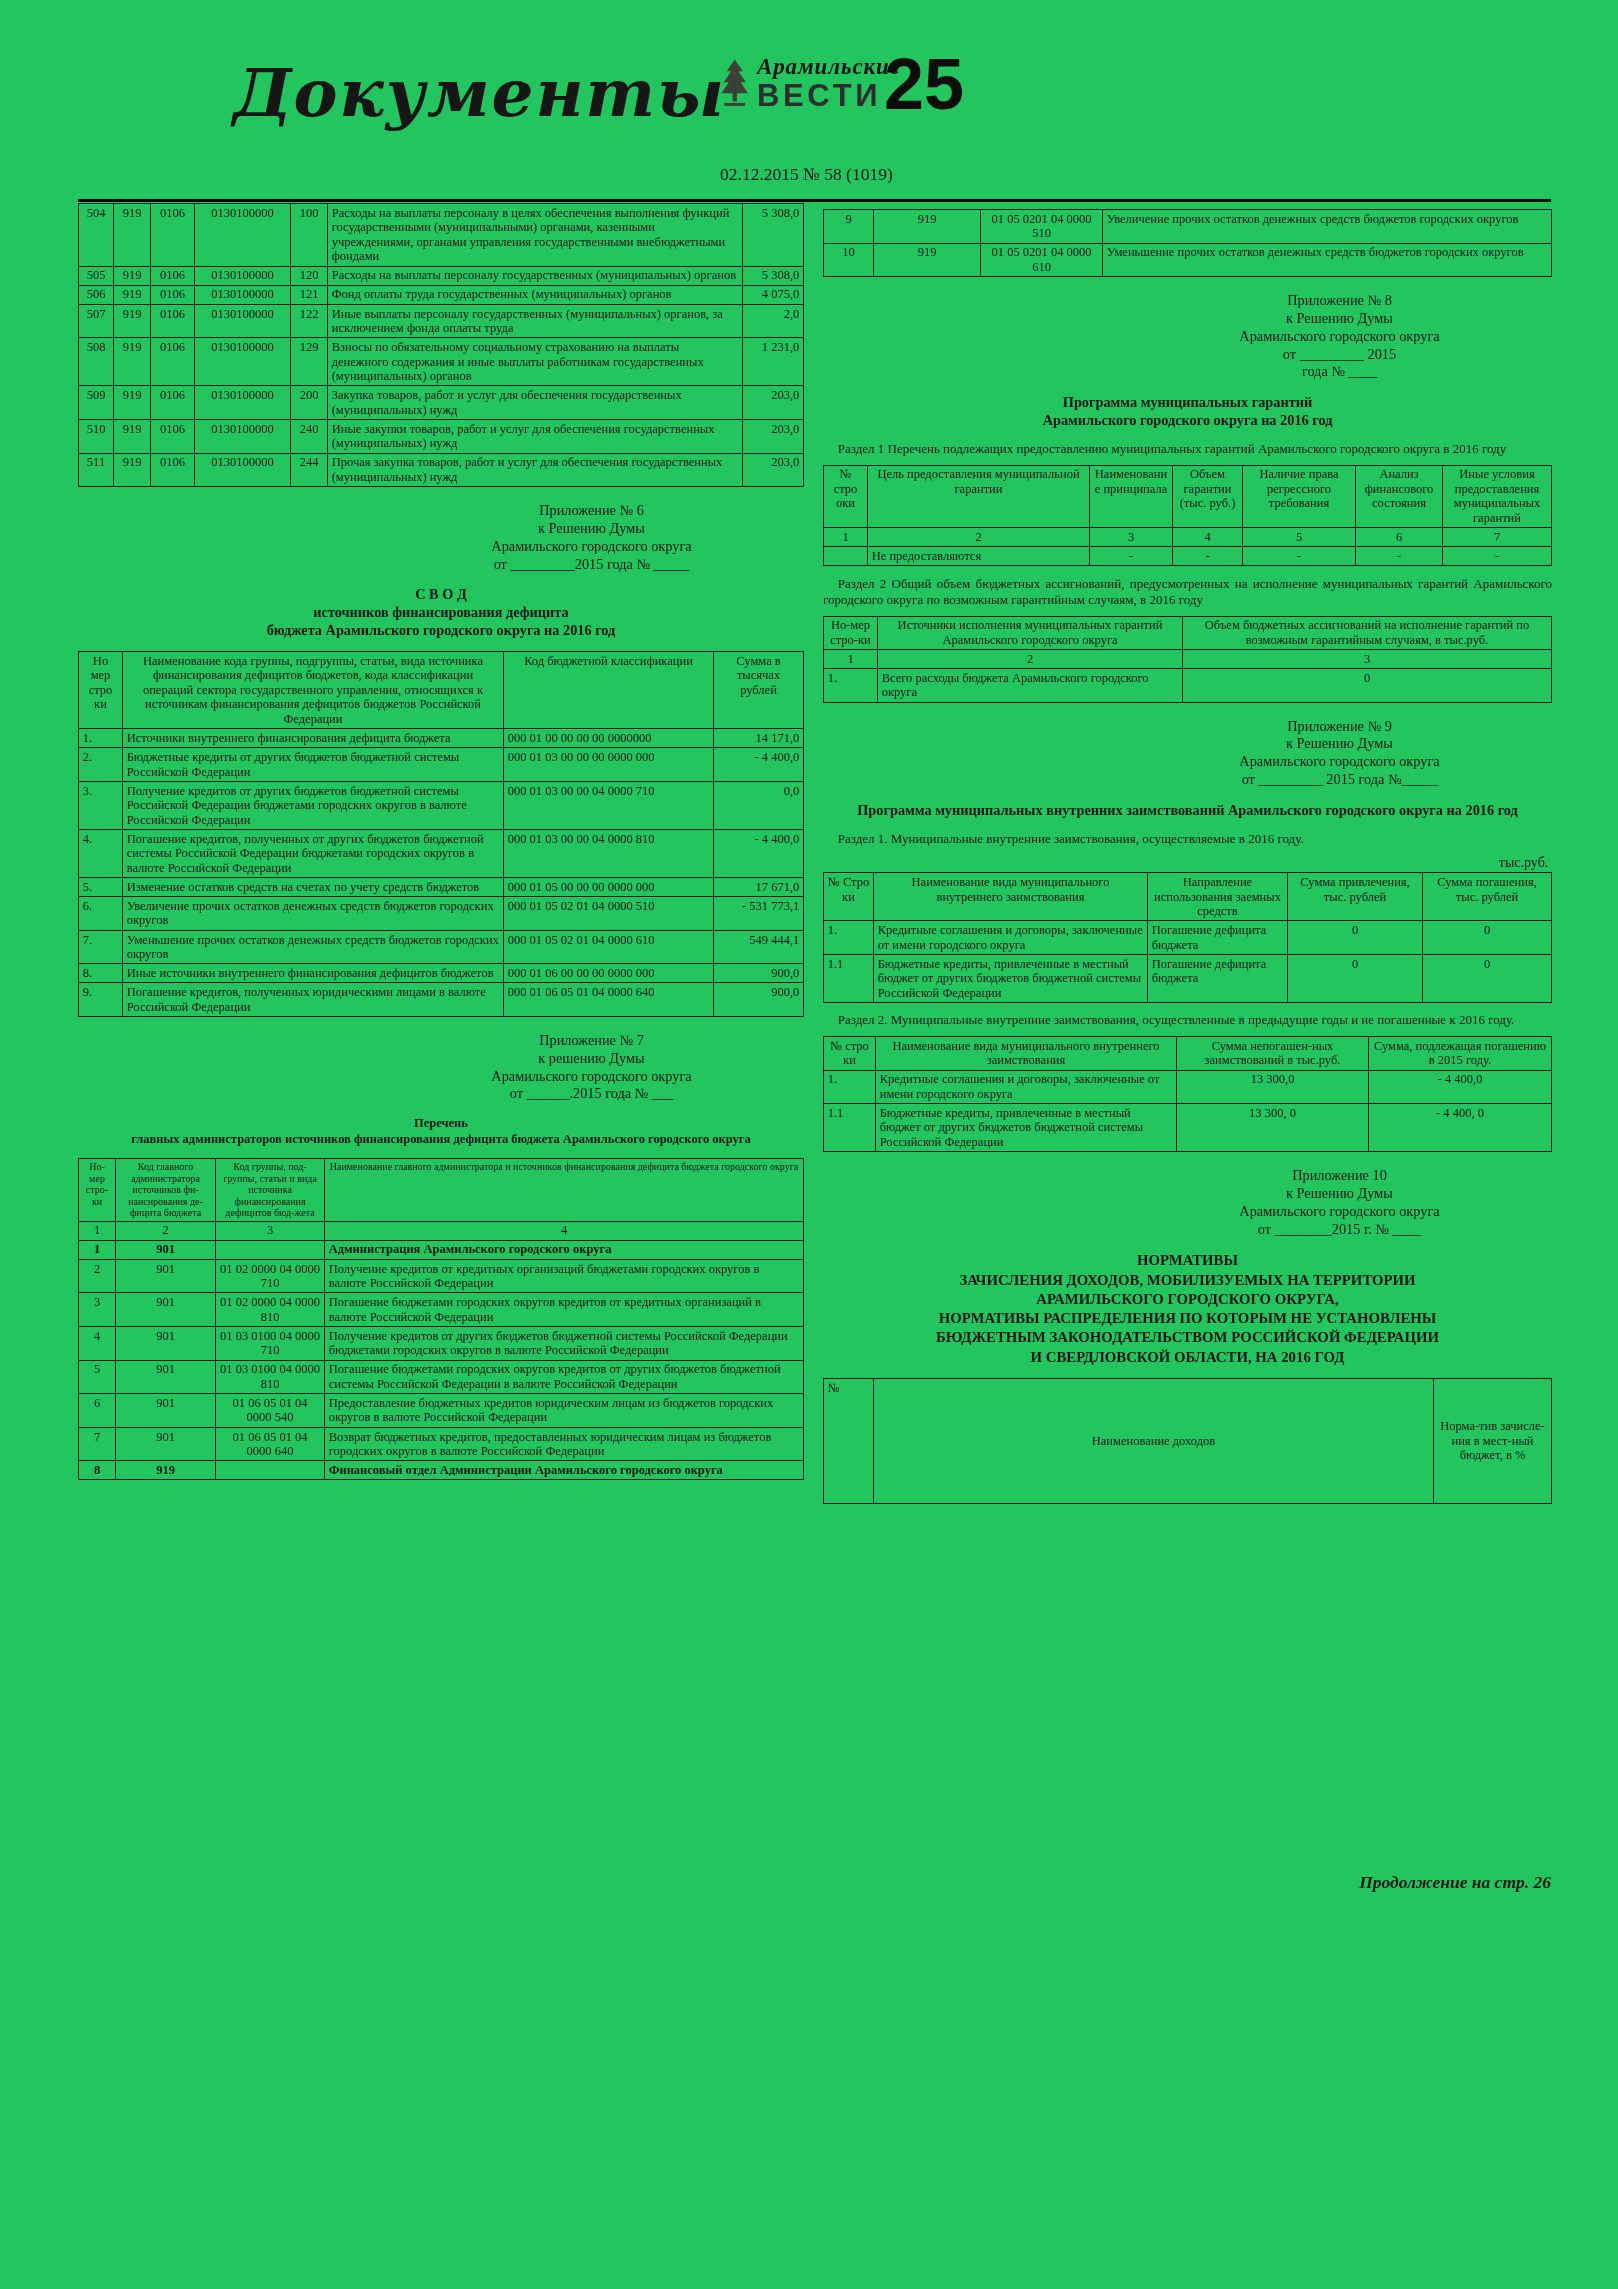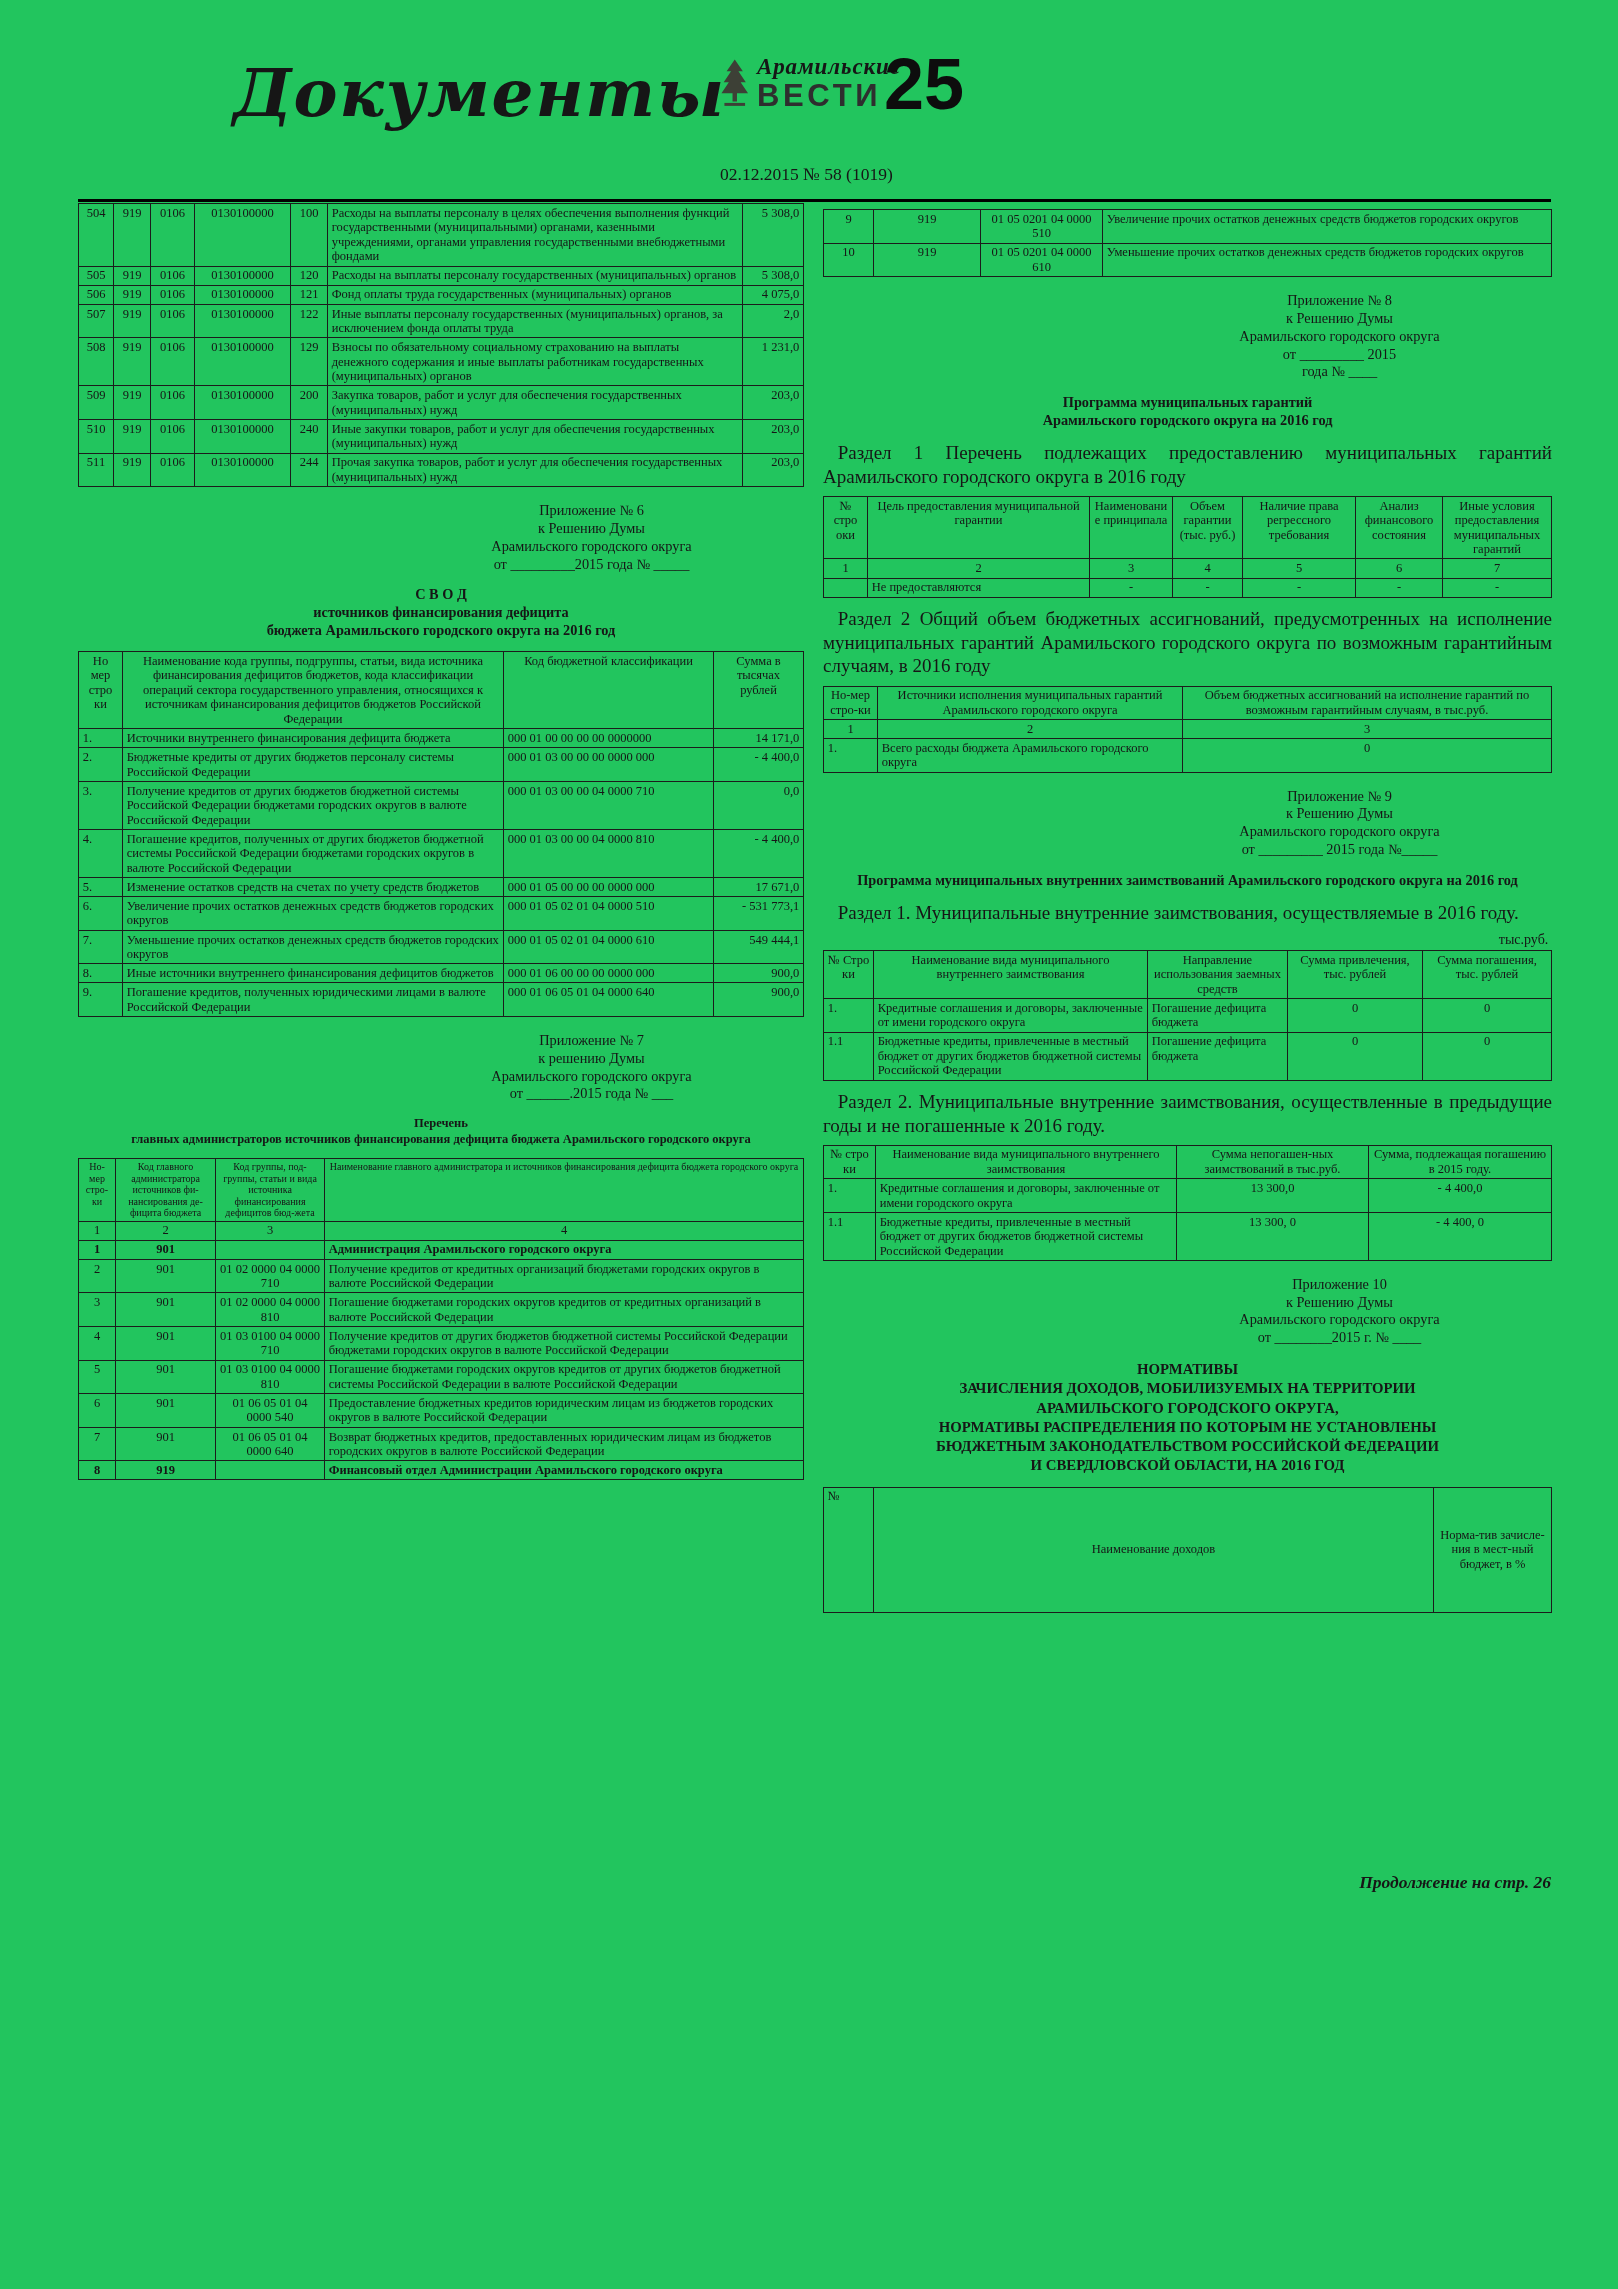--- a/index.html
+++ b/index.html
@@ -54,21 +54,21 @@
 
   .norm th { vertical-align:middle; }
   .norm th:first-child { vertical-align:top; text-align:left; }
 
   
   .app { white-space:pre-line; text-align:center; font-size:14.3px; line-height:1.25;
          width:351px; margin:14.8px 37px 13px auto; }
   .ttl { white-space:pre-line; text-align:center; font-weight:bold; font-size:14.3px;
          line-height:1.25; margin:11px 0 11px 0; }
   .ttl-sm { font-size:12.5px;text-align:center; }
-  .para { font-size:19px; line-height:1.25; text-align:justify; text-indent:14.8px; margin:9.2px 0 7.4px 0; }
+  .para { font-size:13px; line-height:1.25; text-align:justify; text-indent:14.8px; margin:9.2px 0 7.4px 0; }
   .tys { text-align:right; font-size:14px; margin:1.8px 3.7px 1.8px 0; }
   .norm-ttl { white-space:pre-line; text-align:center; font-weight:bold; font-size:14.8px;
               line-height:1.3; margin:13px 0 11px 0; }
   .footer-cont { position:absolute; top:1872px; right:68px; font-weight:bold; font-style:italic; font-size:17.5px; }
 </style>
 </head>
 <body>
 
 <div class="page">
 
@@ -215,21 +215,21 @@
 
           <tr>
             <td>1.</td>
             <td>Источники внутреннего  финансирования дефицита бюджета</td>
             <td>000 01 00 00 00 00 0000000</td>
             <td>14 171,0</td>
           </tr>
 
           <tr>
             <td>2.</td>
-            <td>Бюджетные кредиты от других бюджетов персоналу системы  Российской Федерации</td>
+            <td>Бюджетные кредиты от других бюджетов бюджетной системы  Российской Федерации</td>
             <td>000 01 03 00 00 00 0000 000</td>
             <td>- 4 400,0</td>
           </tr>
 
           <tr>
             <td>3.</td>
             <td>Получение кредитов от других бюджетов бюджетной системы  Российской Федерации  бюджетами  городских округов в валюте  Российской Федерации</td>
             <td>000 01 03 00 00 04 0000 710</td>
             <td>0,0</td>
           </tr>

